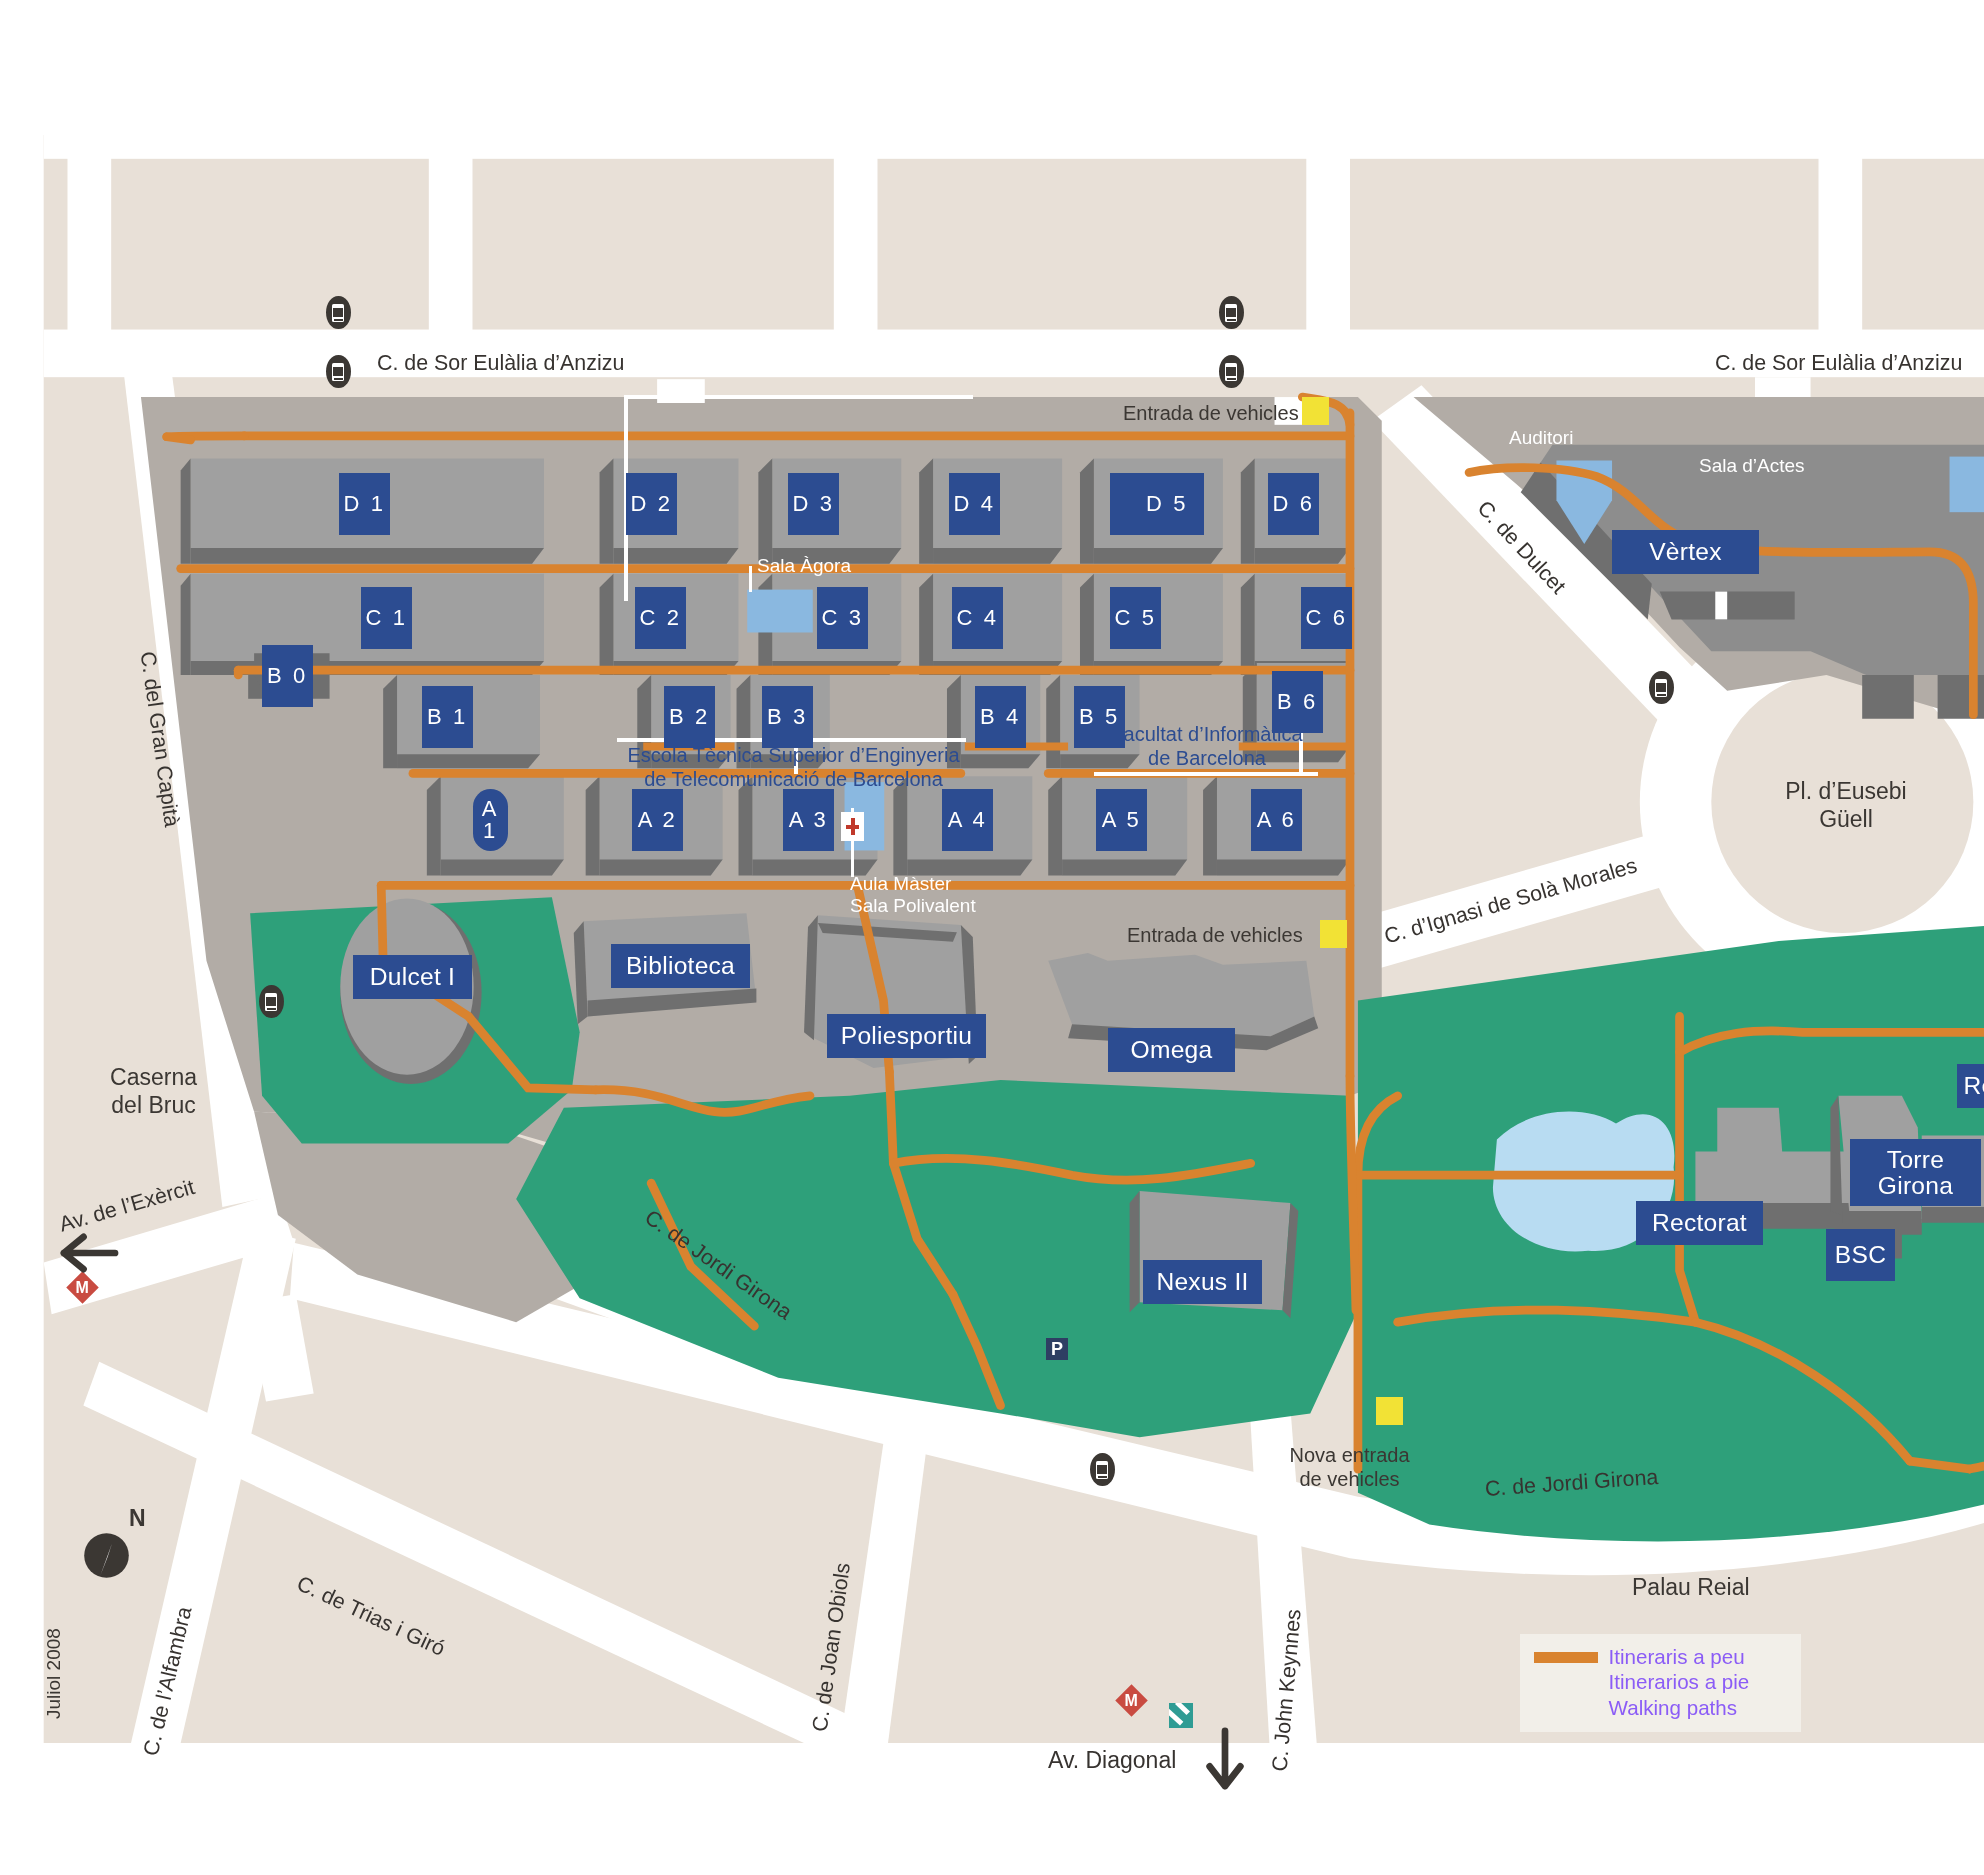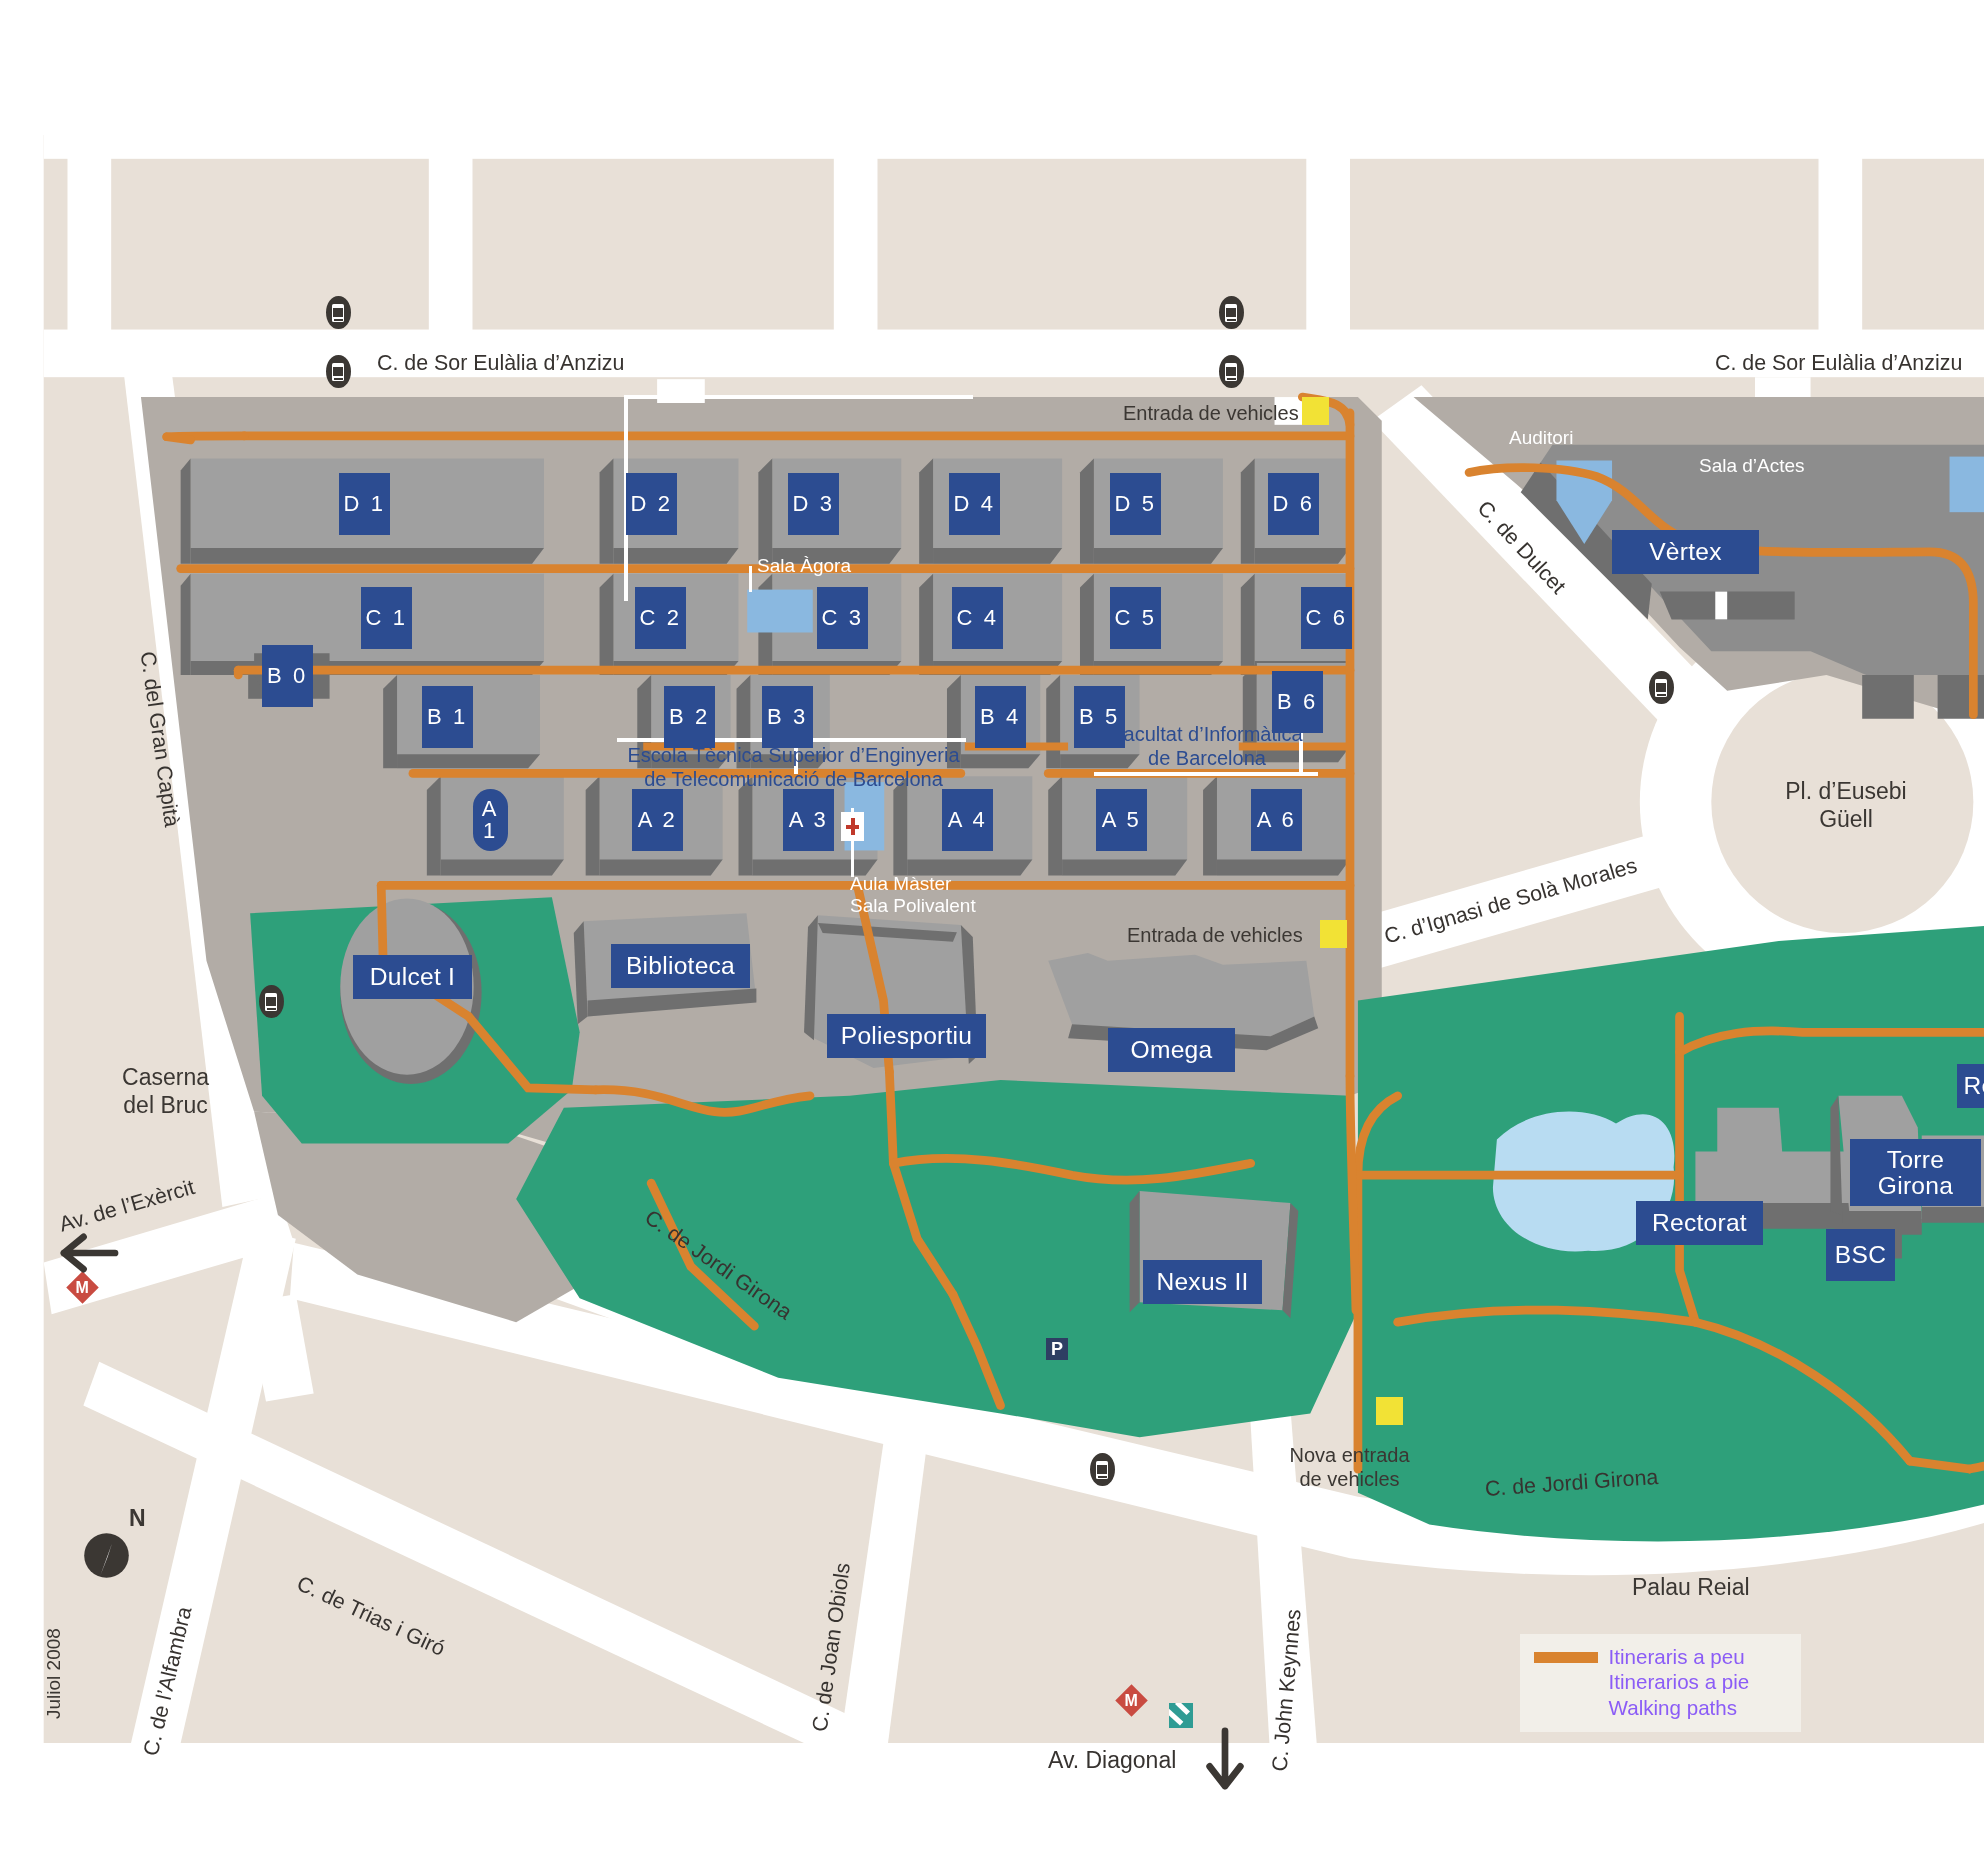--- a/index.html
+++ b/index.html
@@ -428,21 +428,21 @@
   <div class="street" style="left:1485px;top:1477px;transform:rotate(-4deg);">C. de Jordi Girona</div>
   <div class="street" style="left:151px;top:1743px;transform:rotate(-77deg);">C. de l’Alfambra</div>
   <div class="street" style="left:298px;top:1570px;transform:rotate(25deg);">C. de Trias i Giró</div>
   <div class="street" style="left:820px;top:1719px;transform:rotate(-82deg);">C. de Joan Obiols</div>
   <div class="street" style="left:1280px;top:1759px;transform:rotate(-85deg);">C. John Keynnes</div>
 
   <div class="street big" style="left:1048px;top:1747px;">Av. Diagonal</div>
 
   <div class="dtext c big" style="left:1747px;top:778px;width:198px;">Pl. d’Eusebi
 Güell</div>
-  <div class="dtext c big" style="left:82px;top:1064px;width:167px;">Caserna
+  <div class="dtext c big" style="left:70px;top:1064px;width:167px;">Caserna
 del Bruc</div>
   <div class="dtext big" style="left:1632px;top:1574px;">Palau Reial</div>
 
   <div class="dtext" style="left:1123px;top:401px;">Entrada de vehicles</div>
   <div class="yellowbox" style="left:1302px;top:397px;width:27px;height:28px;"></div>
 
   <div class="dtext" style="left:1127px;top:923px;">Entrada de vehicles</div>
   <div class="yellowbox" style="left:1320px;top:920px;width:27px;height:28px;"></div>
 
   <div class="dtext c" style="left:1270px;top:1443px;width:159px;">Nova entrada
@@ -469,21 +469,21 @@
   <div class="wtext" style="left:850px;top:873px;">Aula Màster
 Sala Polivalent</div>
 
   <div class="wtext" style="left:1509px;top:427px;">Auditori</div>
   <div class="wtext" style="left:1699px;top:455px;">Sala d’Actes</div>
 
   <div class="chip code" style="left:339px;top:473px;width:51px;height:62px;">D 1</div>
   <div class="chip code" style="left:626px;top:473px;width:51px;height:62px;">D 2</div>
   <div class="chip code" style="left:788px;top:473px;width:51px;height:62px;">D 3</div>
   <div class="chip code" style="left:949px;top:473px;width:51px;height:62px;">D 4</div>
-  <div class="chip code" style="left:1110px;top:473px;width:51px;height:62px;">D 5</div>
+  <div class="chip code" style="left:1110px;top:473px;width:74px;height:62px;padding-left:20px;">D 5</div>
   <div class="chip code" style="left:1268px;top:473px;width:51px;height:62px;">D 6</div>
 
   <div class="chip code" style="left:361px;top:587px;width:51px;height:62px;">C 1</div>
   <div class="chip code" style="left:635px;top:587px;width:51px;height:62px;">C 2</div>
   <div class="chip code" style="left:817px;top:587px;width:51px;height:62px;">C 3</div>
   <div class="chip code" style="left:952px;top:587px;width:51px;height:62px;">C 4</div>
   <div class="chip code" style="left:1110px;top:587px;width:51px;height:62px;">C 5</div>
   <div class="chip code" style="left:1268px;top:587px;width:51px;height:62px;margin-left:33px;">C 6</div>
 
   <div class="chip code" style="left:262px;top:645px;width:51px;height:62px;">B 0</div>

